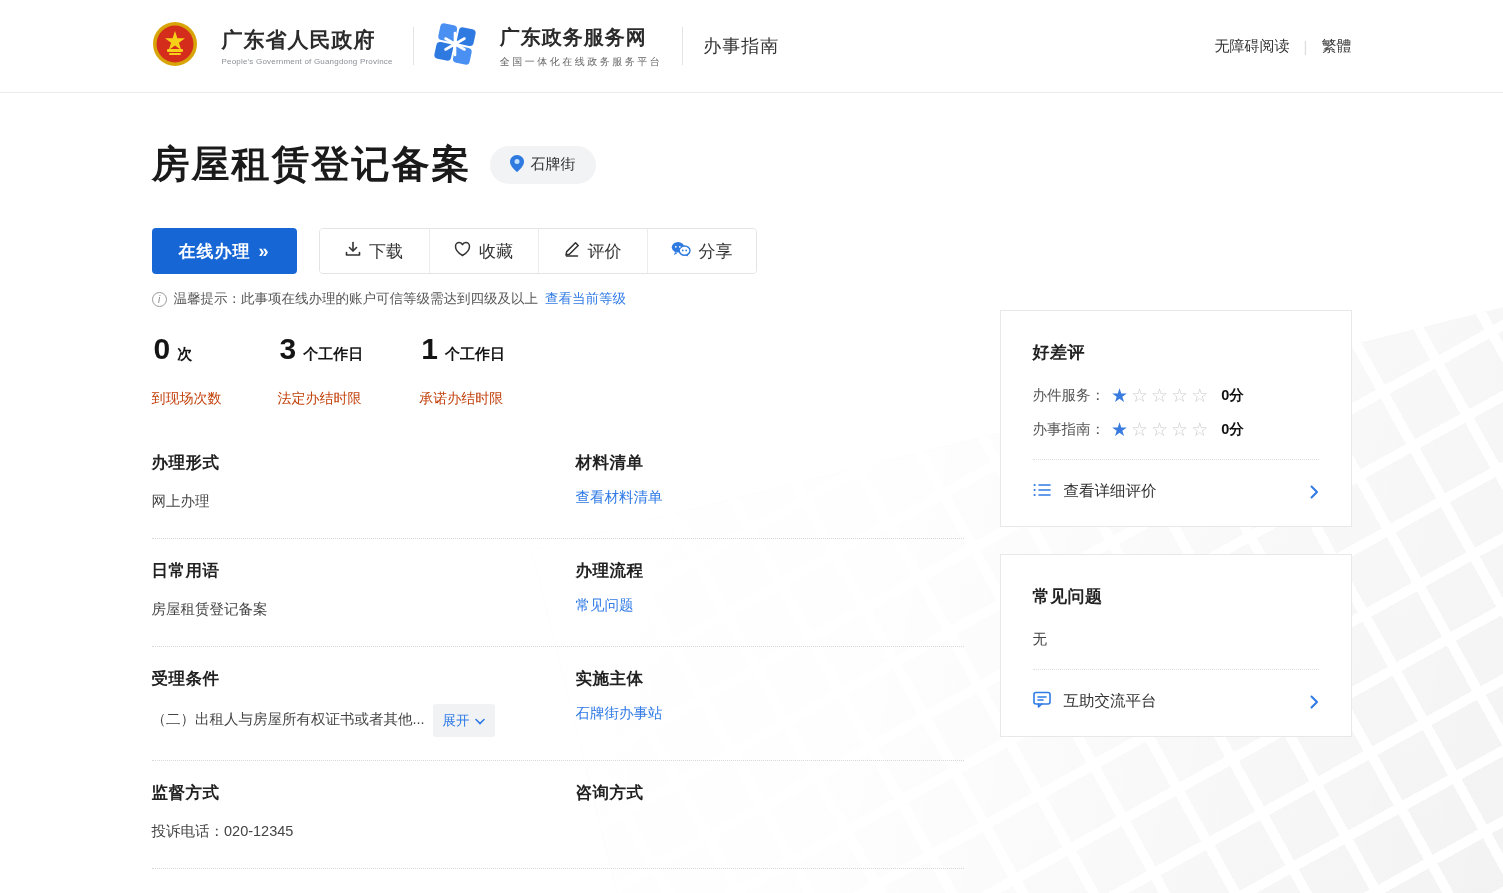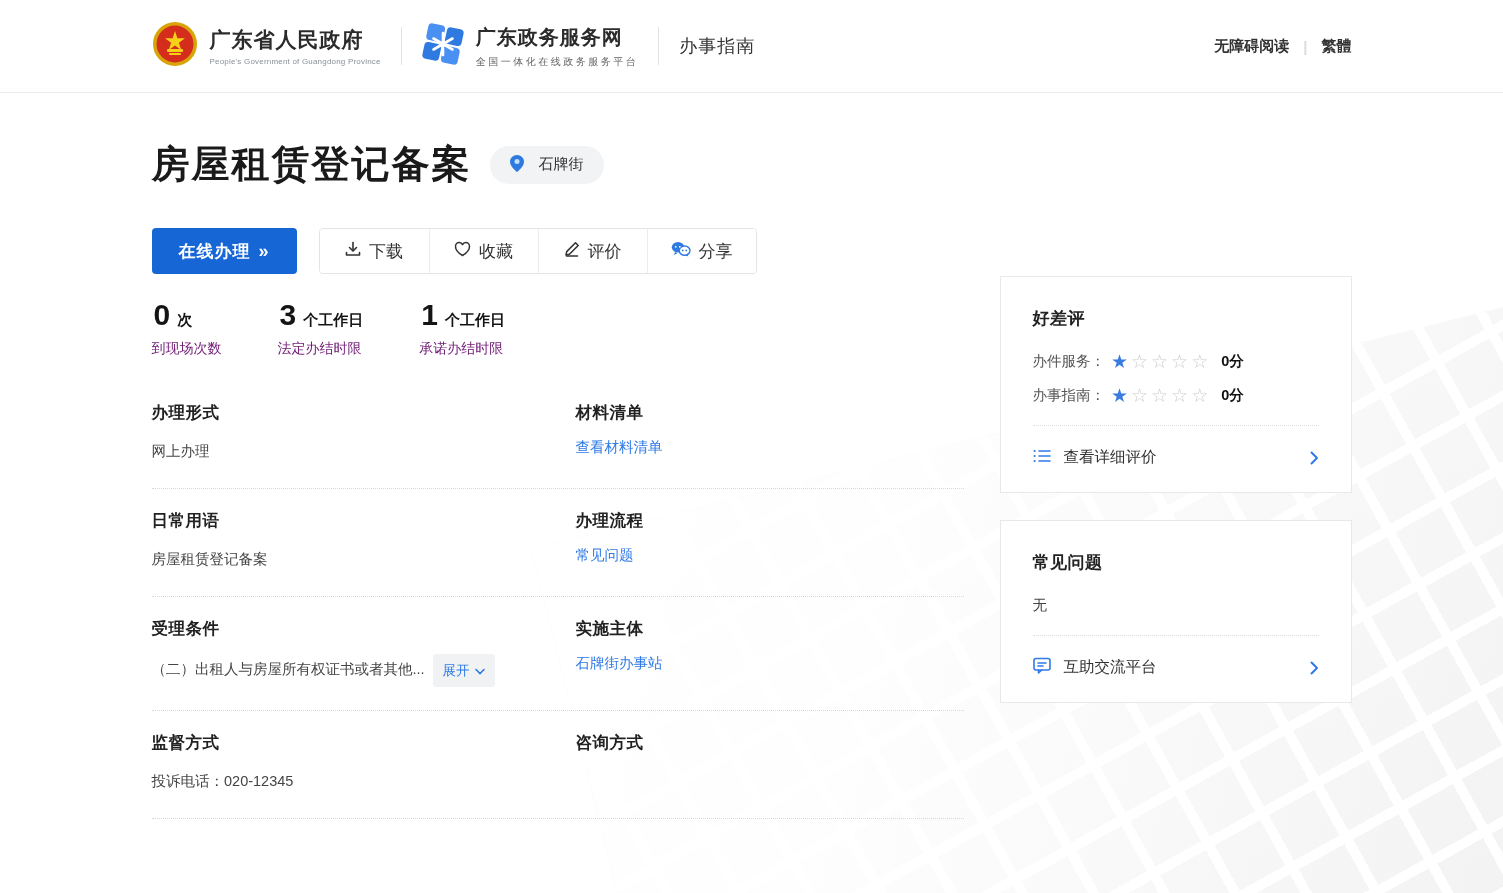--- a/index.html
+++ b/index.html
@@ -7,28 +7,28 @@
   body {
     font-family: "Liberation Sans", "DejaVu Sans", sans-serif;
     color:#333; background:#fff; position:relative;
   }
   .container { width:1200px; margin:0 auto; position:relative; }
 
   
   .topbar { height:93px; border-bottom:1px solid #ebebeb; background:#fff; position:relative; z-index:3; }
   .topbar-inner { height:100%; display:flex; align-items:center; justify-content:space-between; }
   .logos { display:flex; align-items:center; }
-  .logo-block { display:flex; align-items:center; gap:12px; }
+  .logo-block { display:flex; align-items:center; gap:24px; }
   .gov-text .t { font-size:21px; font-weight:bold; color:#2b2b2b; letter-spacing:1px; }
   .gov-text .s { font-size:8px; color:#8a9097; margin-top:3px; letter-spacing:.2px; }
   .portal-text .t { font-size:20px; font-weight:bold; color:#2b2b2b; letter-spacing:1px; }
   .portal-text .s { font-size:10px; color:#666; margin-top:4px; letter-spacing:2.5px; }
   .vdiv { width:1px; height:38px; background:#e3e3e3; margin:0 20px; }
   .nav-title { font-size:18px; color:#333; letter-spacing:1px; }
-  .top-links { display:flex; align-items:center; font-size:15px; color:#333;font-weight:bold; }
+  .top-links { display:flex; align-items:center; font-size:15px; color:#333; }
   .top-links .sep { color:#dcdcdc; margin:0 14px; }
   .top-links span[data-interactable="true"] { cursor:pointer; }
 
   
   .kb-watermark {
     position:absolute; right:-140px; bottom:-160px; width:1050px; height:640px;
     transform:rotate(-14deg); z-index:0; pointer-events:none;
     background-image:
       repeating-linear-gradient(-15deg, transparent 0 52px, #fff 52px 62px),
       repeating-linear-gradient(75deg, transparent 0 52px, #fff 52px 62px),
@@ -36,21 +36,21 @@
   }
   .kb-watermark::after {
     content:""; position:absolute; inset:0;
     background:linear-gradient(115deg, #fff 0%, rgba(255,255,255,.92) 30%, rgba(255,255,255,.6) 60%, rgba(255,255,255,.25) 100%);
   }
 
   
   main.container { z-index:1; }
   .hero { padding-top:46px; display:flex; align-items:center; gap:18px; }
   .page-title { font-size:38px; font-weight:bold; color:#1a1a1a; letter-spacing:2px; }
-  .loc-pill { background:#f2f3f5; border-radius:19px; padding:9px 20px; display:flex; align-items:center; gap:15px; font-size:15px; color:#333; cursor:pointer; }
+  .loc-pill { background:#f2f3f5; border-radius:19px; padding:9px 20px; display:flex; align-items:center; gap:7px; font-size:15px; color:#333; cursor:pointer; }
 
   
   .actions { margin-top:38px; display:flex; align-items:stretch; }
   .btn-primary {
     background:#1666d6; color:#fff; border:none; border-radius:4px;
     font-size:17px; font-weight:bold; padding:0 27px; height:46px;
     letter-spacing:1px; cursor:pointer; display:flex; align-items:center; gap:8px;
     font-family:inherit;
     justify-content:center;
   }
@@ -74,21 +74,21 @@
   .body-row { display:flex; align-items:flex-start; margin-top:0; }
   .left-col { width:812px; }
   .sidebar { width:352px; margin-left:36px; margin-top:2px; }
 
   
   .stats { display:flex; margin-top:24px; }
   .stat { margin-right:56px; }
   .stat-top { display:flex; align-items:baseline; gap:7px; padding-left:2px; }
   .stat-value { font-size:30px; font-weight:bold; color:#141414; }
   .stat-unit { font-size:15px; font-weight:bold; color:#141414; }
-  .stat-label { font-size:14px; color:#701a75; margin-top:8px; }
+  .stat-label { font-size:14px; color:#c2410c; margin-top:24px; }
 
   
   .sections { margin-top:34px; }
   .sec-row { display:grid; grid-template-columns:424px 1fr; padding:21px 0 23px; border-bottom:1px dotted #d8d8d8; }
   .sec-row:first-child { padding-top:10px; }
   .sec-row:last-child { border-bottom:none; }
   .sec h3 { font-size:16.5px; font-weight:bold; color:#222; margin-bottom:14px; letter-spacing:.5px; }
   .sec .content { font-size:14.5px; color:#444; line-height:27px; }
   .sec .link { font-size:14.5px; }
   .expand-pill { display:inline-flex; align-items:center; gap:5px; background:#f1f2f4; color:#2f7ae6;
@@ -221,20 +221,25 @@
               <circle cx="15.2" cy="9.4" r=".9" fill="#2f7ae0"></circle>
             <circle cx="4.8" cy="5.8" r=".9" fill="#fff"></circle>
               <circle cx="8.8" cy="5.8" r=".9" fill="#fff"></circle>
           </svg>
         </span>
         <span data-interactable="false">分享</span>
       </button>
     </div>
   </div>
 
+  <div class="notice" data-interactable="false">
+    <span class="info-icon" data-interactable="false"></span>
+    <span data-interactable="false">温馨提示：此事项在线办理的账户可信等级需达到四级及以上</span>
+    <a class="link" data-interactable="true">查看当前等级</a>
+  </div>
 
   <div class="body-row">
     <div class="left-col">
       <div class="stats" data-interactable="false">
         <div class="stat" data-interactable="false">
           <div class="stat-top">
             <span class="stat-value" data-interactable="false">0</span>
             <span class="stat-unit" data-interactable="false">次</span>
           </div>
           <div class="stat-label" data-interactable="false">到现场次数</div>

